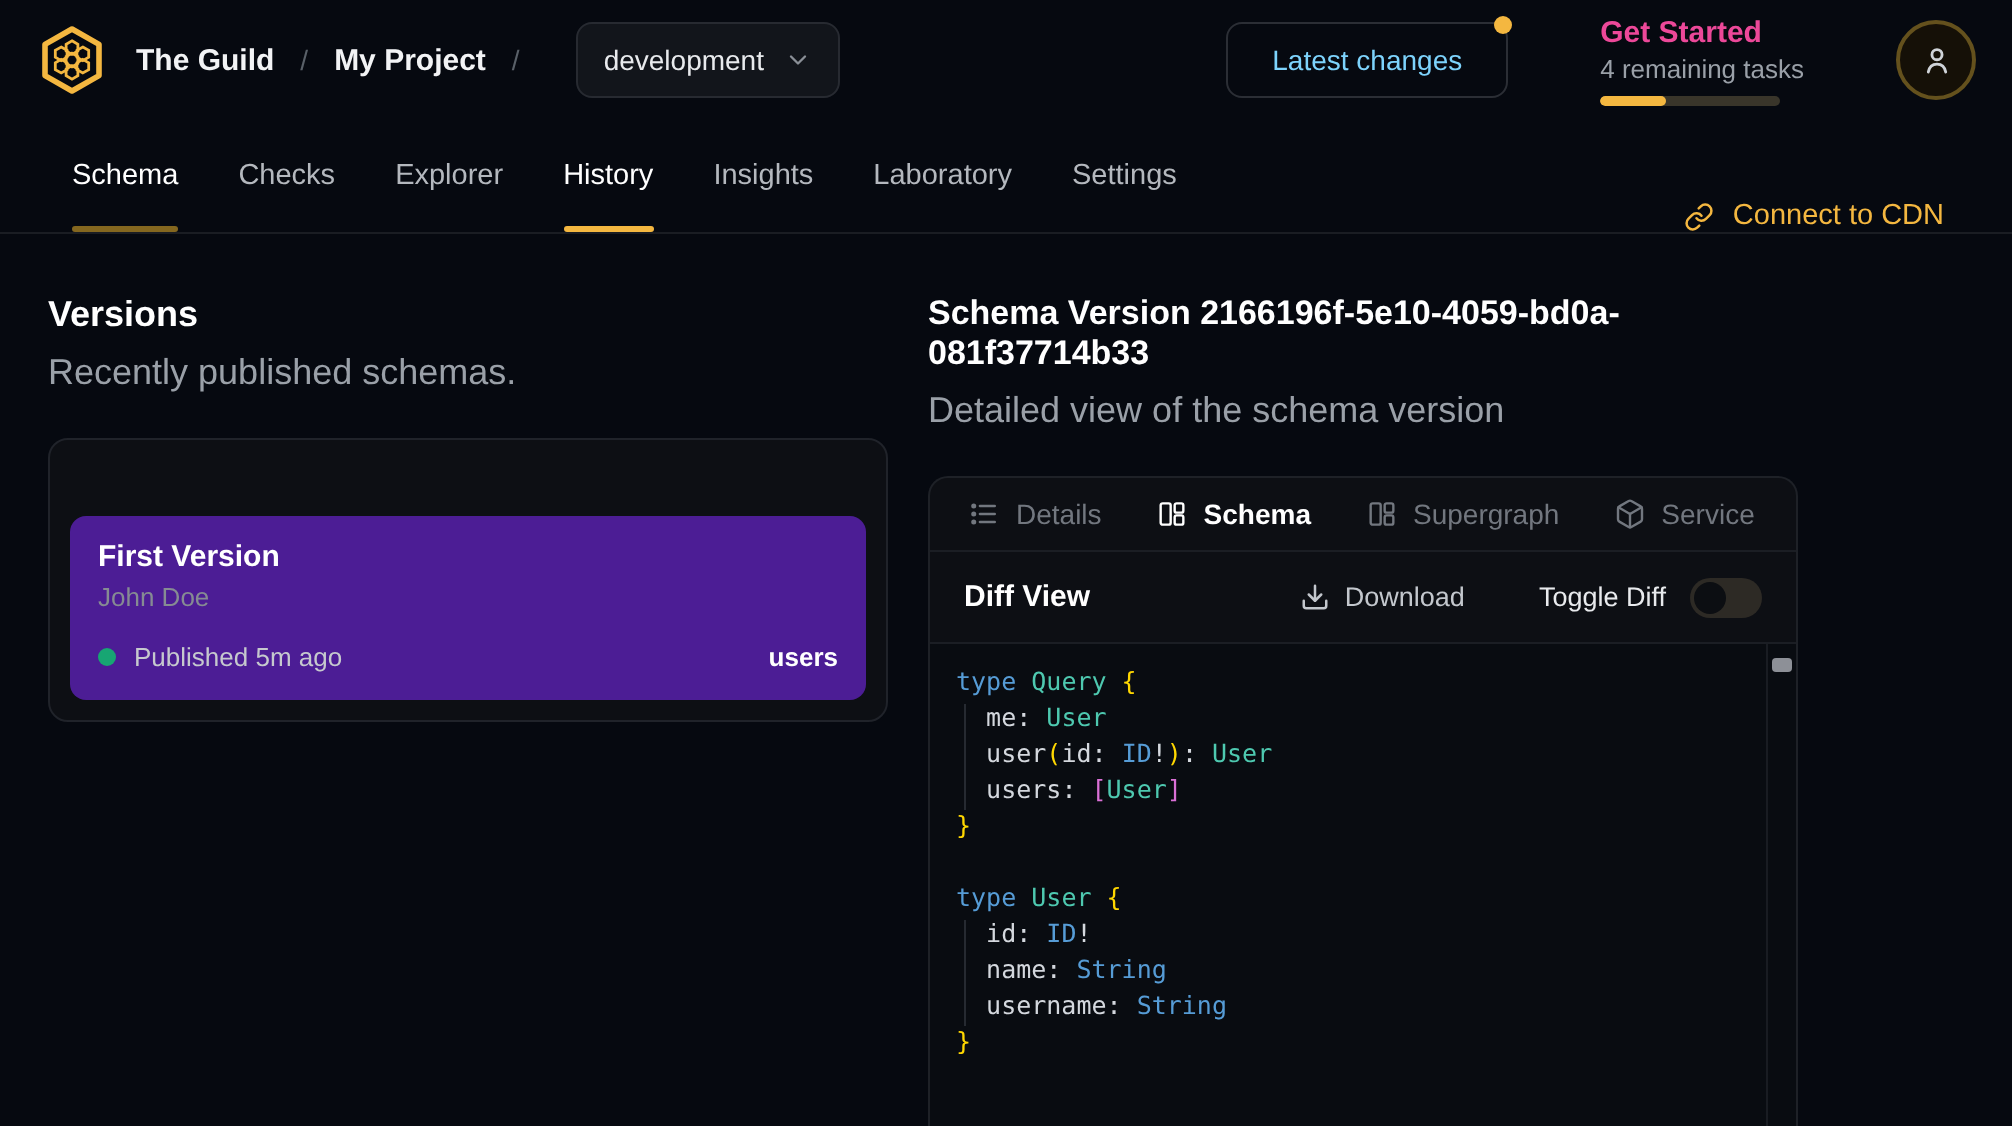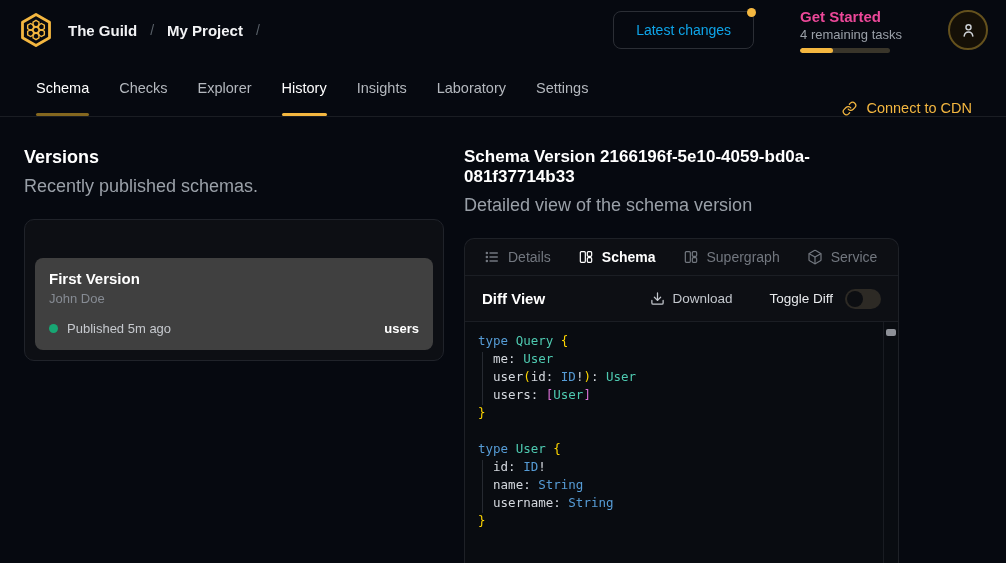--- a/index.html
+++ b/index.html
@@ -20,21 +20,21 @@
   .crumb-sep { color:#596068; margin:0 13px; font-size:14px; }
   .target-btn {
     margin-left:15px; height:38px; padding:0 13px; display:flex; align-items:center; gap:10px;
     background:#12151b; border:1px solid #272a31; border-radius:8px; color:#e8eaed;
     font-size:14px; font-family:inherit; cursor:pointer;
   }
   .target-btn .chev { color:#8a8f97; }
   .header-right { margin-left:auto; display:flex; align-items:center; gap:46px; }
   .latest-btn {
     position:relative; height:38px; padding:0 22px; background:transparent;
-    border:1px solid #2b2e35; border-radius:8px; color:#0ea5e9; font-size:14px;
+    border:1px solid #2b2e35; border-radius:8px; color:#7dd3fc; font-size:14px;
     font-family:inherit; cursor:pointer;
   }
   .notif-dot {
     position:absolute; top:-4px; right:-3px; width:9px; height:9px; border-radius:50%;
     background:var(--accent,#f4b740);
   }
   .get-started { cursor:pointer; }
   .gs-title { font-size:15px; font-weight:600; color:#ec4899; }
   .gs-sub { font-size:13px; color:#9aa0a8; margin-top:2px; }
   .gs-progress { margin-top:6px; width:90px; height:5px; border-radius:3px; background:#39352a; overflow:hidden; }
@@ -61,21 +61,21 @@
 
   
   .main { display:flex; height:446px; }
   .col-left { width:464px; padding:30px 20px 0 24px; }
   .col-right { width:435px; padding-top:30px; display:flex; flex-direction:column;justify-content:space-between; }
   .panel-title { font-size:18px; font-weight:700; color:#fff; margin-bottom:8px; }
   .col-right .panel-title { font-size:17px; font-weight:600; }
   .panel-sub { font-size:18px; color:#9aa0a8; margin-bottom:22px; }
 
   .version-list-card { border:1px solid #20232a; background:#0d0f14; border-radius:10px; padding:38px 10px 10px; }
-  .version-card { background:#404040; border-radius:8px; padding:12px 14px 14px; cursor:pointer; }
+  .version-card { background:#4c1d95; border-radius:8px; padding:12px 14px 14px; cursor:pointer; }
   .vc-title { font-size:15px; font-weight:600; color:#fff; }
   .vc-author { font-size:13px; color:#868b93; margin-top:4px; }
   .vc-row { display:flex; align-items:center; margin-top:15px; }
   .status-dot { width:9px; height:9px; border-radius:50%; background:var(--status-green,#17a673); margin-right:9px; }
   .vc-status { font-size:13px; color:#c6c9ce; }
   .vc-service { margin-left:auto; font-size:13px; font-weight:700; color:#fff; }
 
   .detail-card {
     flex:1; border:1px solid #1e2127; border-bottom:none; border-radius:10px 10px 0 0;
     background:#0d0f14; display:flex; flex-direction:column; overflow:hidden;
@@ -129,20 +129,28 @@
         <use href="#hex-cell" x="12.6" y="14.9"></use>
         <use href="#hex-cell" x="18" y="11.8"></use>
         <use href="#hex-cell" x="23.4" y="14.9"></use>
       </g>
     </svg>
   </span>
   <a class="crumb">The Guild</a>
   <span class="crumb-sep">/</span>
   <a class="crumb">My Project</a>
   <span class="crumb-sep">/</span>
+  <button class="target-btn">
+    <span>development</span>
+    <span class="chev">
+      <svg viewBox="0 0 24 24" width="14" height="14" fill="none" stroke="currentColor" stroke-width="2" stroke-linecap="round" stroke-linejoin="round">
+          <path d="m6 9 6 6 6-6"></path>
+        </svg>
+    </span>
+  </button>
 
   <div class="header-right">
     <button class="latest-btn">
       <span>Latest changes</span>
       <span class="notif-dot"></span>
     </button>
     <div class="get-started">
       <div class="gs-title">Get Started</div>
       <div class="gs-sub">4 remaining tasks</div>
       <div class="gs-progress">

